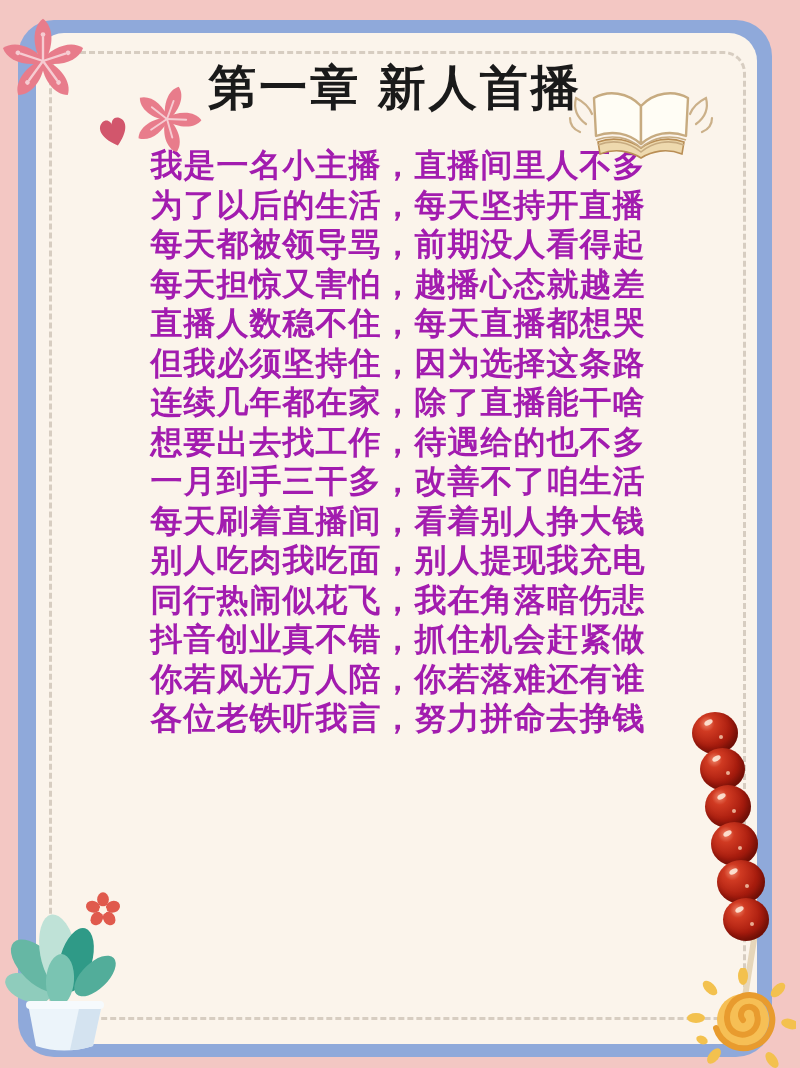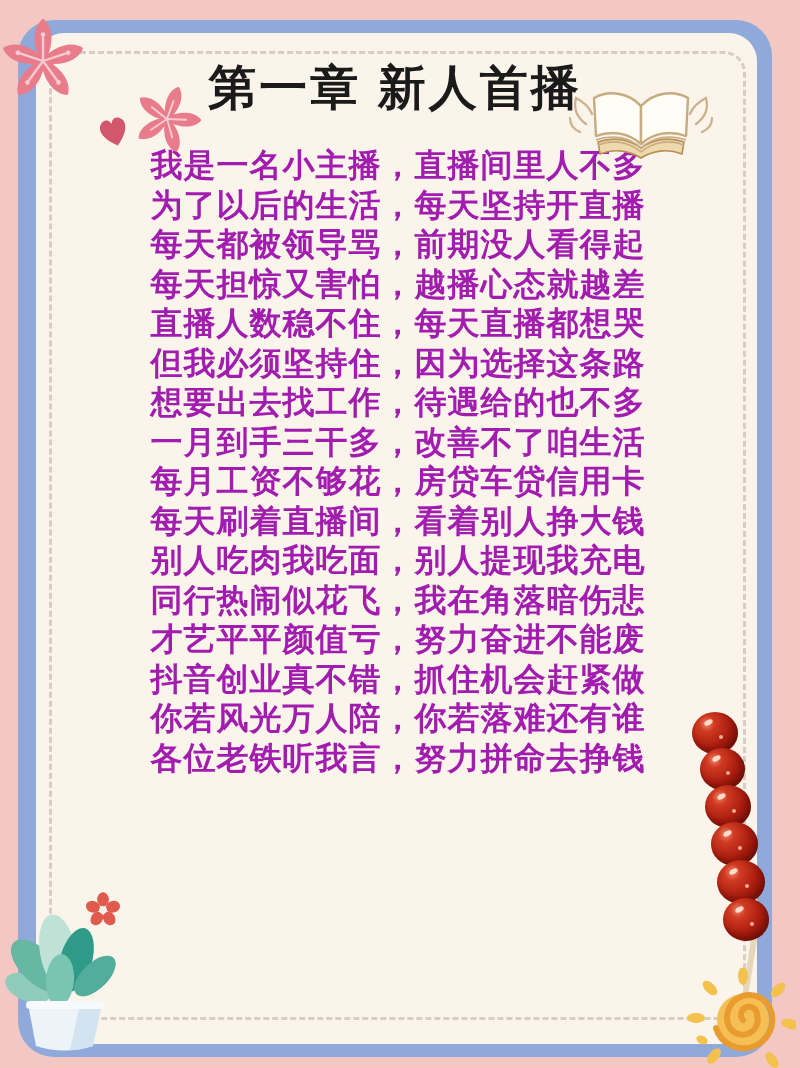--- a/index.html
+++ b/index.html
@@ -124,27 +124,26 @@
 
   <h1 class="title">第一章 新人首播</h1>
 
   <div class="poem">
       <div class="poem-line">我是一名小主播，直播间里人不多</div>
       <div class="poem-line">为了以后的生活，每天坚持开直播</div>
       <div class="poem-line">每天都被领导骂，前期没人看得起</div>
       <div class="poem-line">每天担惊又害怕，越播心态就越差</div>
       <div class="poem-line">直播人数稳不住，每天直播都想哭</div>
       <div class="poem-line">但我必须坚持住，因为选择这条路</div>
+      <div class="poem-line">连续几年都在家，除了直播能干啥</div>
       <div class="poem-line">想要出去找工作，待遇给的也不多</div>
       <div class="poem-line">一月到手三干多，改善不了咱生活</div>
-      <div class="poem-line">每月工资不够花，房贷车贷信用卡</div>
       <div class="poem-line">每天刷着直播间，看着别人挣大钱</div>
       <div class="poem-line">别人吃肉我吃面，别人提现我充电</div>
       <div class="poem-line">同行热闹似花飞，我在角落暗伤悲</div>
-      <div class="poem-line">才艺平平颜值亏，努力奋进不能废</div>
       <div class="poem-line">抖音创业真不错，抓住机会赶紧做</div>
       <div class="poem-line">你若风光万人陪，你若落难还有谁</div>
       <div class="poem-line">各位老铁听我言，努力拼命去挣钱</div>
     </div>
 
   <svg class="deco flower-large" viewBox="0 0 100 100">
     <g fill="#e87c8b">
       <path d="M50,54 C38,35 39,15 50,7 C61,15 62,35 50,54 Z"></path>
       <path d="M50,54 C38,35 39,15 50,7 C61,15 62,35 50,54 Z" transform="rotate(72 50 50)"></path>
       <path d="M50,54 C38,35 39,15 50,7 C61,15 62,35 50,54 Z" transform="rotate(144 50 50)"></path>

